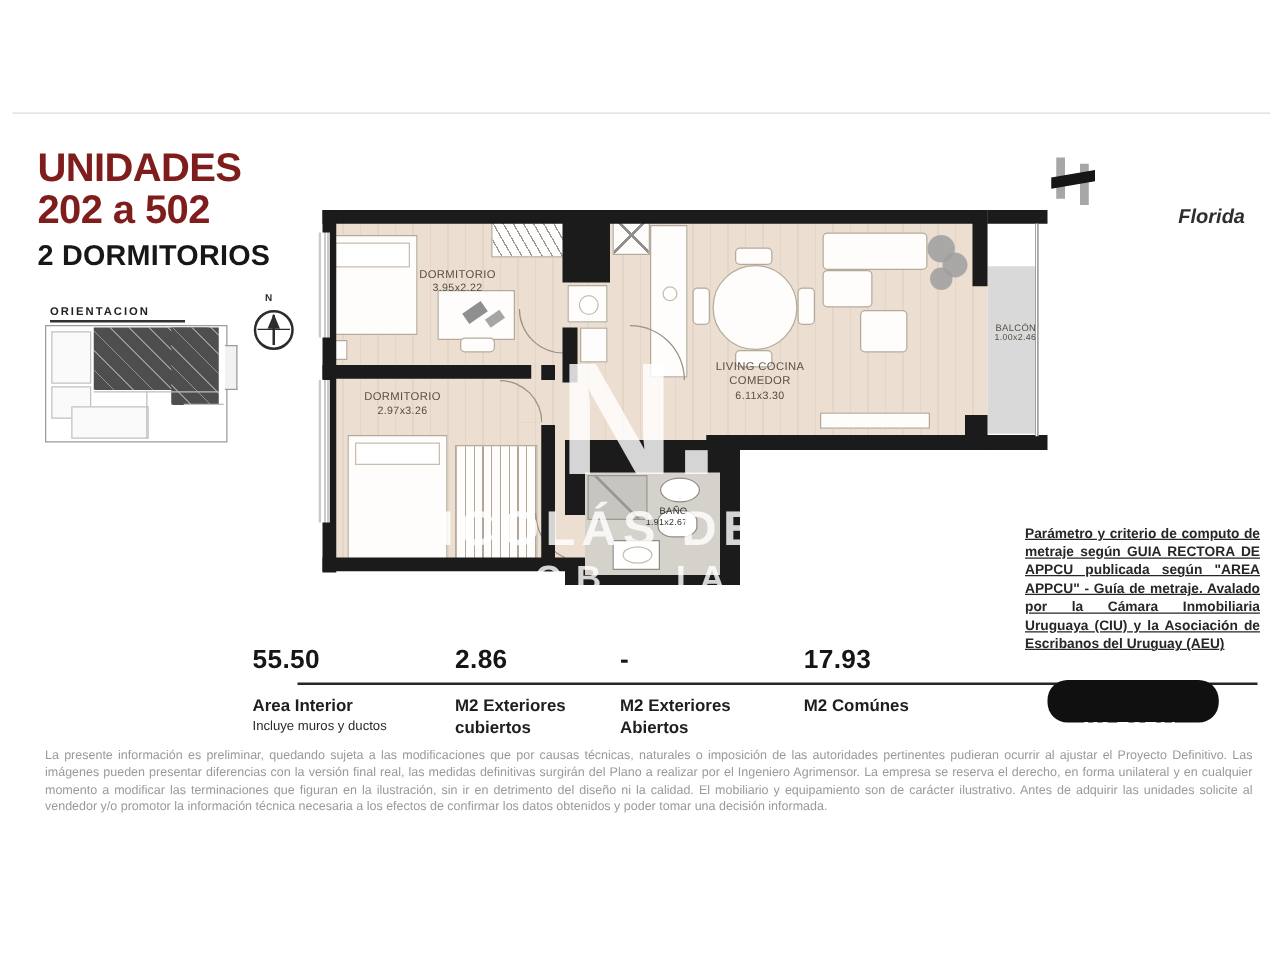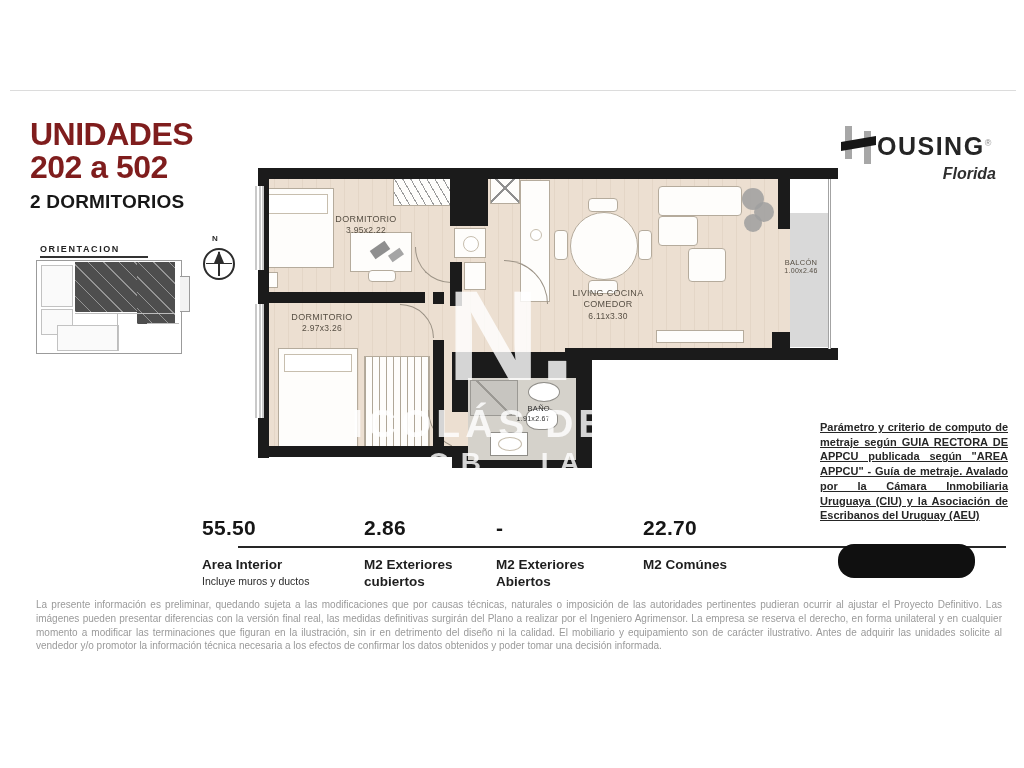--- a/index.html
+++ b/index.html
@@ -3,21 +3,21 @@
 <meta charset="utf-8">
 <style>
   html,body{margin:0;padding:0;background:#fff;}
   .page{position:relative;width:1024px;height:768px;background:#ffffff;overflow:hidden;
         font-family:"Liberation Sans", sans-serif;color:#1d1d1d;}
   .abs{position:absolute;}
 
   
   .top-rule{left:10px;top:90px;width:1006px;height:1px;background:#dcdcdc;}
   .title{left:30px;top:118px;line-height:1.02;font-weight:700;font-size:32px;letter-spacing:-.5px;color:#7f1d1d;}
-  .subtitle{left:30px;top:191px;font-weight:700;font-size:19px;color:#171717;letter-spacing:.2px;}
+  .subtitle{left:30px;top:191px;font-weight:700;font-size:23px;color:#171717;letter-spacing:.2px;}
 
   
   .logo{left:843px;top:126px;width:165px;}
   .logo-row{display:flex;align-items:flex-start;}
   .hglyph{position:relative;width:32px;height:38px;margin-right:2px;}
   .hbar{position:absolute;width:7px;height:33px;background:#a7a7a7;}
   .hbar.b1{left:2px;top:0;}
   .hbar.b2{left:21px;top:5px;}
   .hcross{position:absolute;left:-2px;top:13px;width:35px;height:9px;background:#161616;transform:skewY(-10deg);}
   .brandname{font-size:25px;font-weight:600;letter-spacing:1.5px;color:#252525;margin-top:6px;}
@@ -113,21 +113,20 @@
   </div>
   <div class="abs subtitle">2 DORMITORIOS</div>
 
   <div class="abs logo">
     <div class="logo-row">
       <span class="hglyph">
         <span class="hbar b1"></span>
           <span class="hbar b2"></span>
           <span class="hcross"></span>
       </span>
-      <span class="brandname"><span>OUSING</span><span class="reg">®</span></span>
     </div>
     <div class="region">Florida</div>
   </div>
 
   <div class="abs orient-label">ORIENTACION</div>
   <div class="abs orient-line"></div>
   <div class="abs minimap">
     <div class="mm-unit" style="left:38px;top:1px;width:92px;height:50px;"></div>
     <div class="mm-unit" style="left:100px;top:1px;width:38px;height:62px;"></div>
     <div class="mm-cell" style="left:4px;top:4px;width:30px;height:40px;"></div>
@@ -233,21 +232,21 @@
       <div class="rdims">3.95x2.22</div>
     </div>
     <div class="rlabel" style="left:22px;top:148px;width:100px;">
       <div>DORMITORIO</div>
       <div class="rdims">2.97x3.26</div>
     </div>
     <div class="rlabel" style="left:308px;top:124px;width:100px;">
       <div>LIVING COCINA COMEDOR</div>
       <div class="rdims">6.11x3.30</div>
     </div>
-    <div class="rlabel small" style="left:523px;top:94px;width:56px;">
+    <div class="rlabel small" style="left:523px;top:94px;width:56px;text-align:right;">
       <div>BALCÓN</div>
       <div class="rdims">1.00x2.46</div>
     </div>
   </div>
 
   <div class="abs wm wm-big">N.</div>
   <div class="abs wm wm-l2">OB IAR</div>
   <div class="abs wm wm-l1">ICOLÁS DE MO</div>
 
   <div class="abs note">Parámetro y criterio de computo de metraje según GUIA RECTORA DE APPCU publicada según "AREA APPCU" - Guía de metraje. Avalado por la Cámara Inmobiliaria Uruguaya (CIU) y la Asociación de Escribanos del Uruguay (AEU)</div>
@@ -262,21 +261,21 @@
     <div class="aval">2.86</div>
     <div class="albl">M2 Exteriores</div>
     <div class="albl2">cubiertos</div>
   </div>
   <div class="acol" style="left:496px;top:516px;">
     <div class="aval">-</div>
     <div class="albl">M2 Exteriores</div>
     <div class="albl2">Abiertos</div>
   </div>
   <div class="acol" style="left:643px;top:516px;">
-    <div class="aval">22.70</div>
+    <div class="aval">17.93</div>
     <div class="albl">M2 Comúnes</div>
   </div>
   <div class="badge">
     <span class="badge-lbl">M2 TOTAL</span>
   </div>
 
   <div class="abs disclaimer">La presente información es preliminar, quedando sujeta a las modificaciones que por causas técnicas, naturales o imposición de las autoridades pertinentes pudieran ocurrir al ajustar el Proyecto Definitivo. Las imágenes pueden presentar diferencias con la versión final real, las medidas definitivas surgirán del Plano a realizar por el Ingeniero Agrimensor. La empresa se reserva el derecho, en forma unilateral y en cualquier momento a modificar las terminaciones que figuran en la ilustración, sin ir en detrimento del diseño ni la calidad. El mobiliario y equipamiento son de carácter ilustrativo. Antes de adquirir las unidades solicite al vendedor y/o promotor la información técnica necesaria a los efectos de confirmar los datos obtenidos y poder tomar una decisión informada.</div>
 
 </div>
 

